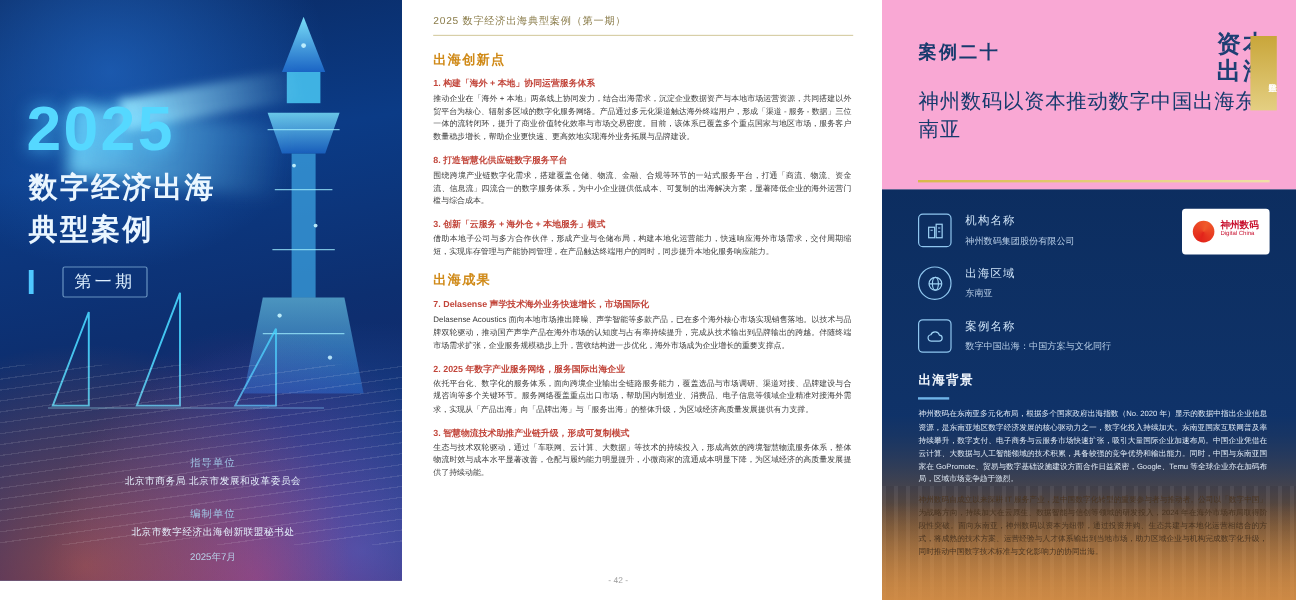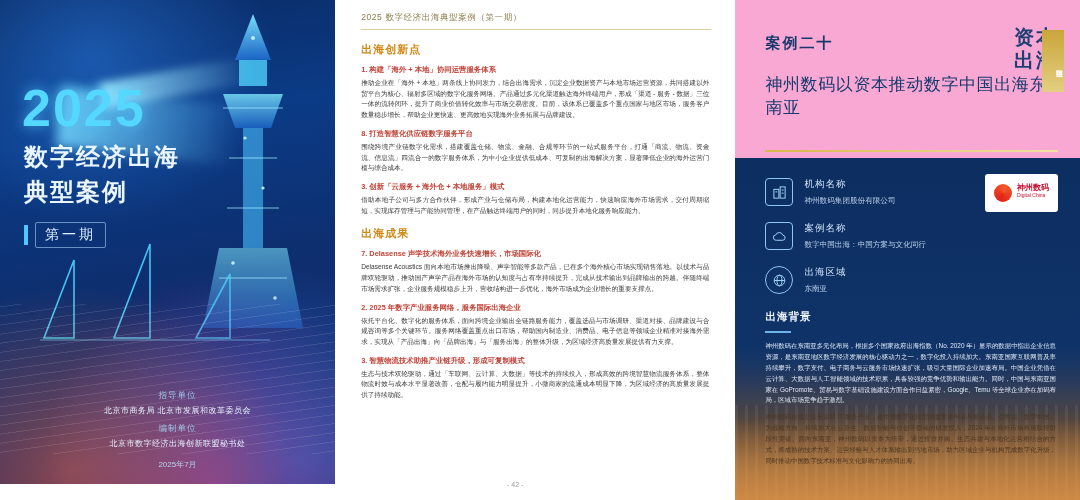--- a/index.html
+++ b/index.html
@@ -50,31 +50,31 @@
   .cover-title-year{
     position:absolute;left:22px;top:78px;
     font-size:52px;font-weight:bold;color:#55d8ff;letter-spacing:2px;
     text-shadow:0 0 14px rgba(80,200,255,.75);
   }
   .cover-title-main{
     position:absolute;left:24px;top:140px;color:#eaf6ff;font-size:24px;
     font-weight:bold;line-height:1.45;letter-spacing:2px;
   }
   .cover-issue{
-    position:absolute;left:24px;top:222px;display:flex;align-items:center;gap:7px;
+    position:absolute;left:24px;top:222px;display:flex;align-items:center;gap:24px;
   }
   .cover-issue .bar{width:4px;height:20px;background:#4fc8ff;}
   .cover-issue .txt{
     color:#dff0ff;font-size:14px;letter-spacing:3px;
     border:1px solid rgba(180,225,255,.55);padding:3px 9px;border-radius:2px;
   }
   .cover-credits{
     position:absolute;left:0;bottom:14px;width:355px;text-align:center;color:#cfe2f5;
   }
-  .cover-credits .lbl{font-size:8.5px;color:#9fc4e4;margin-top:7px;letter-spacing:1px;}
+  .cover-credits .lbl{font-size:8.5px;color:#9fc4e4;margin-top:17px;letter-spacing:1px;}
   .cover-credits .val{font-size:8px;color:#e4eefb;margin-top:3px;letter-spacing:.5px;}
   .cover-credits .date{font-size:8px;color:#b9d2ea;margin-top:10px;}
 
   
   .textpage{position:relative;width:424px;height:500px;background:#ffffff;padding:0;}
   .tp-header{
     margin:12px 24px 0 26px;padding-bottom:5px;border-bottom:1px solid #d8cfa8;
     font-size:8.5px;color:#8a7c4a;letter-spacing:.6px;
   }
   .tp-body{margin:12px 26px 0 26px;}
@@ -285,45 +285,45 @@
               <line x1="15.5" y1="13" x2="18.5" y2="13"></line>
             </svg>
           </div>
           <div>
             <div class="cp-meta-lbl">机构名称</div>
             <div class="cp-meta-val">神州数码集团股份有限公司</div>
           </div>
         </div>
 
         <div class="cp-meta-row">
-          <div class="cp-meta-icon">
-            <svg width="15" height="15" viewBox="0 0 24 24" fill="none" stroke="currentColor" stroke-width="1.6">
-              <path d="M7 18h10a4 4 0 0 0 .4-7.98A6 6 0 0 0 6 9.5 4.2 4.2 0 0 0 7 18z"></path>
-            </svg>
-          </div>
-          <div>
-            <div class="cp-meta-lbl">案例名称</div>
-            <div class="cp-meta-val">数字中国出海：中国方案与文化同行</div>
-          </div>
-        </div>
-
-        <div class="cp-meta-row">
           <div class="cp-meta-icon round">
             <svg width="15" height="15" viewBox="0 0 24 24" fill="none" stroke="currentColor" stroke-width="1.6">
               <circle cx="12" cy="12" r="8.5"></circle>
                 <ellipse cx="12" cy="12" rx="4" ry="8.5"></ellipse>
               <line x1="3.5" y1="12" x2="20.5" y2="12"></line>
             </svg>
           </div>
           <div>
             <div class="cp-meta-lbl">出海区域</div>
             <div class="cp-meta-val">东南亚</div>
           </div>
         </div>
 
+        <div class="cp-meta-row">
+          <div class="cp-meta-icon">
+            <svg width="15" height="15" viewBox="0 0 24 24" fill="none" stroke="currentColor" stroke-width="1.6">
+              <path d="M7 18h10a4 4 0 0 0 .4-7.98A6 6 0 0 0 6 9.5 4.2 4.2 0 0 0 7 18z"></path>
+            </svg>
+          </div>
+          <div>
+            <div class="cp-meta-lbl">案例名称</div>
+            <div class="cp-meta-val">数字中国出海：中国方案与文化同行</div>
+          </div>
+        </div>
+
       </div>
 
       <div class="cp-sec-title">出海背景</div>
       <div class="cp-sec-rule"></div>
 
       <div class="cp-para">神州数码在东南亚多元化布局，根据多个国家政府出海指数（No. 2020 年）显示的数据中指出企业信息资源，是东南亚地区数字经济发展的核心驱动力之一，数字化投入持续加大。东南亚国家互联网普及率持续攀升，数字支付、电子商务与云服务市场快速扩张，吸引大量国际企业加速布局。中国企业凭借在云计算、大数据与人工智能领域的技术积累，具备较强的竞争优势和输出能力。同时，中国与东南亚国家在 GoPromote、贸易与数字基础设施建设方面合作日益紧密，Google、Temu 等全球企业亦在加码布局，区域市场竞争趋于激烈。</div>
       <div class="cp-para dark">神州数码自成立以来深耕 IT 服务产业，是中国数字化转型的重要参与者与推动者。公司以「数字中国」为战略方向，持续加大在云原生、数据智能与信创等领域的研发投入，2024 年在海外市场布局取得阶段性突破。面向东南亚，神州数码以资本为纽带，通过投资并购、生态共建与本地化运营相结合的方式，将成熟的技术方案、运营经验与人才体系输出到当地市场，助力区域企业与机构完成数字化升级，同时推动中国数字技术标准与文化影响力的协同出海。</div>
     </div>
 
   </div>

